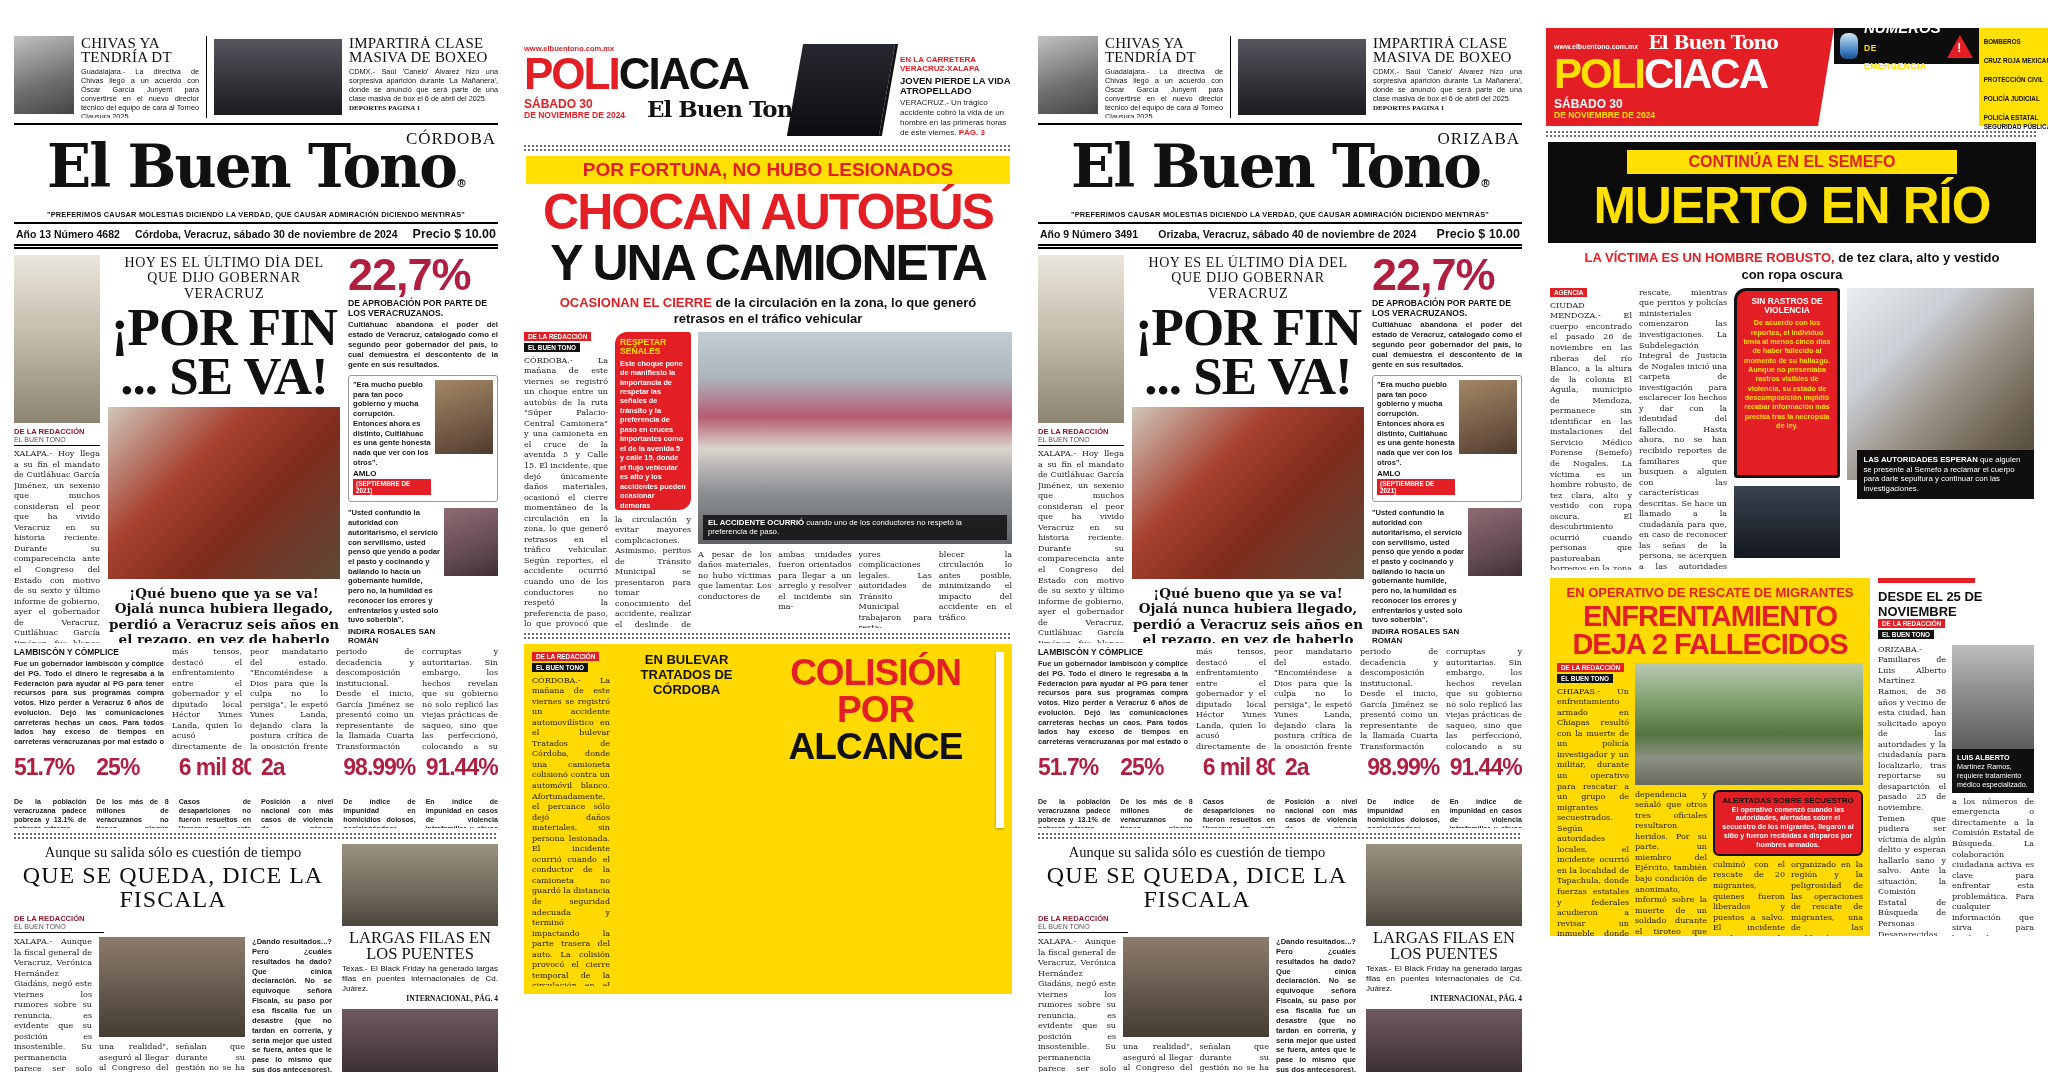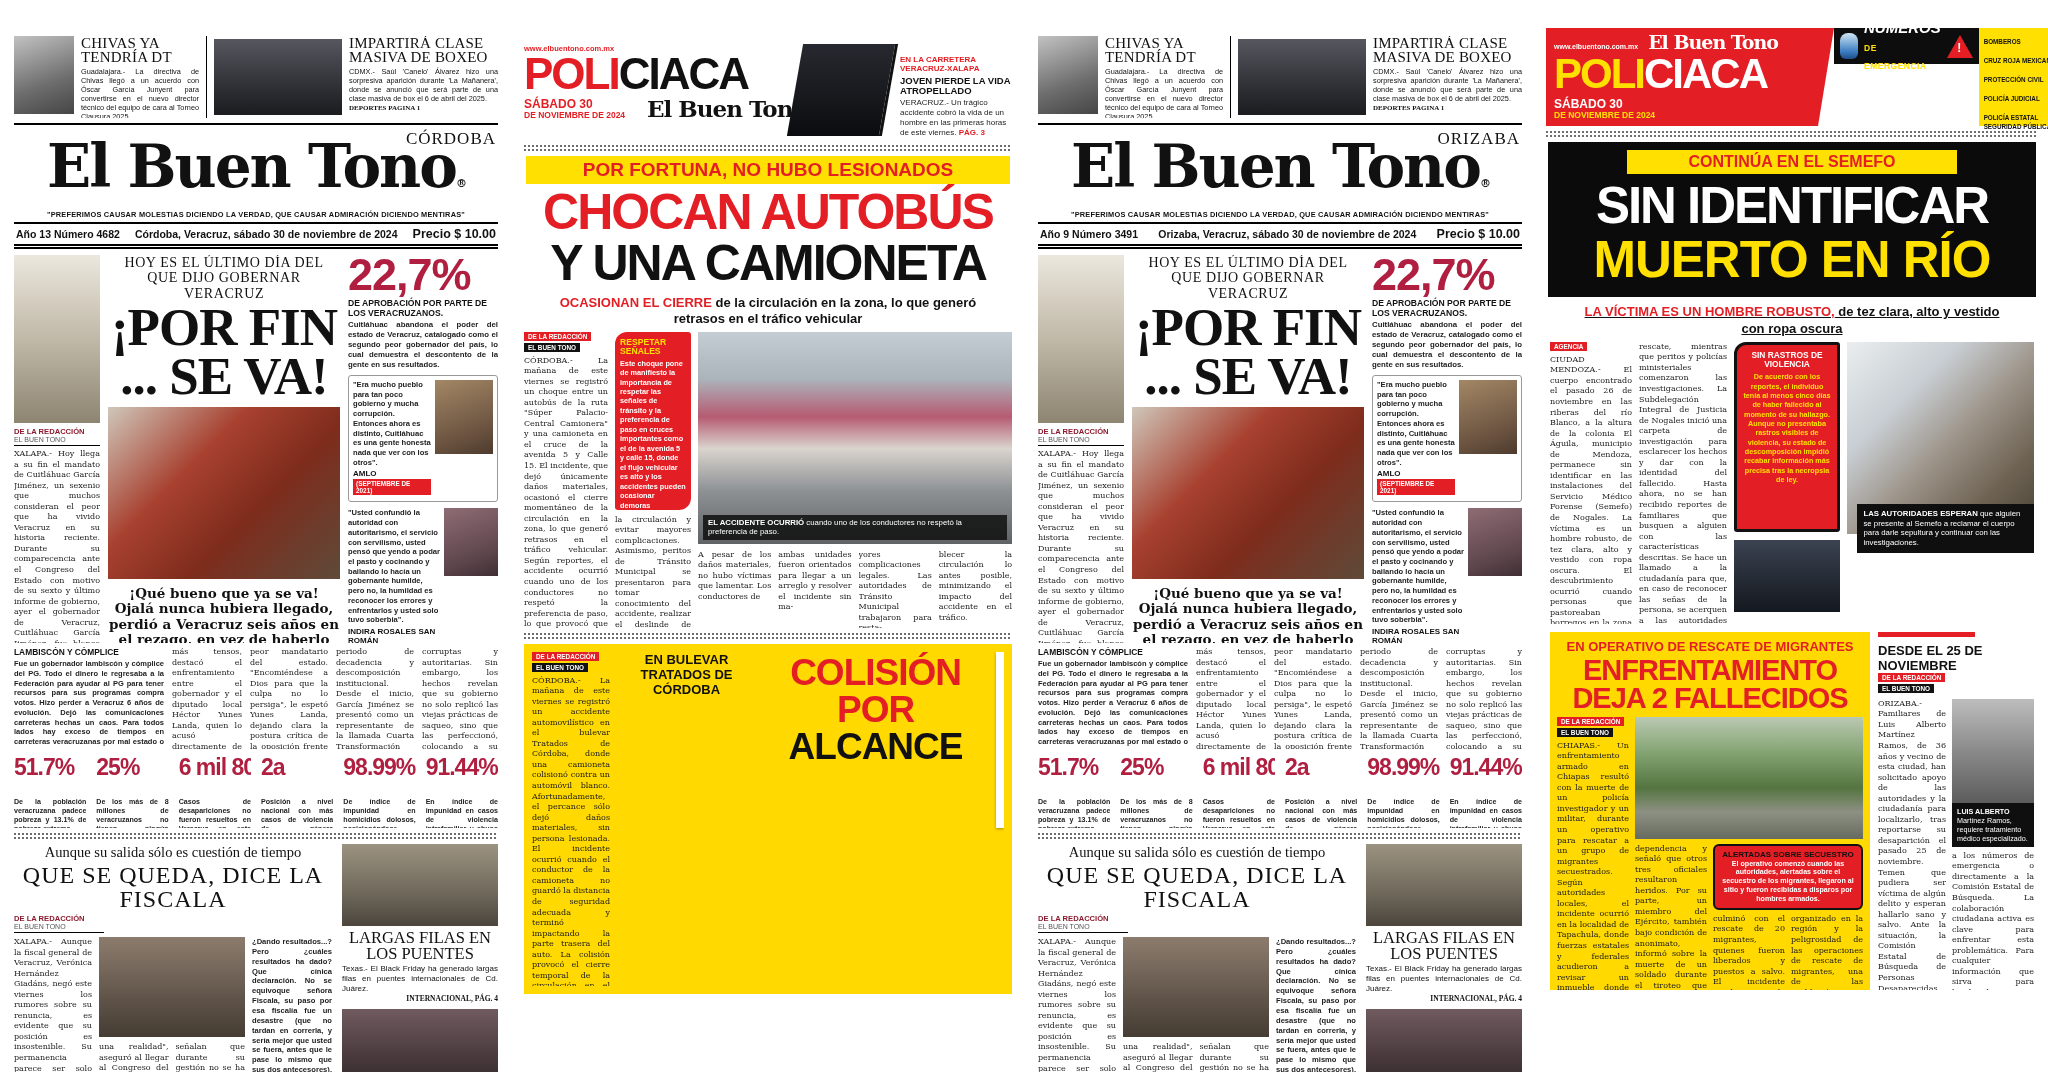--- a/index.html
+++ b/index.html
@@ -180,21 +180,21 @@
   .p4-thead .c0{flex:0 0 82px;}
   .p4-thead .c{flex:1;text-align:center;}
   .p4-row{display:flex;font:bold 6.3px/1.5 "Liberation Sans",sans-serif;}
   .p4-row .lbl{flex:0 0 82px;color:#111;}
   .p4-row .tel{flex:1;color:#e31e24;text-align:center;}
   .p4-black{background:#0b0b0b;margin:5px 2px 0;padding:8px 8px 12px;}
   .p4-banner{background:#ffe000;color:#e31e24;font:bold 16px "Liberation Sans",sans-serif;text-align:center;
              width:70%;margin:0 auto 6px;padding:3px 0;}
   .p4-h1{color:#fff;font:bold 51px/1 "Liberation Sans",sans-serif;text-align:center;letter-spacing:-2px;}
   .p4-h2{color:#ffe000;font:bold 51px/1 "Liberation Sans",sans-serif;text-align:center;letter-spacing:-1px;margin-top:3px;}
-  .p4-sub{text-align:center;font:bold 13px/1.3 "Liberation Sans",sans-serif;margin:7px 26px 0;text-decoration:underline;}
+  .p4-sub{text-align:center;font:bold 13px/1.3 "Liberation Sans",sans-serif;margin:7px 26px 0;}
   .p4-sub .red{color:#e31e24;}
   .p4-story{display:flex;gap:7px;margin:4px 4px 0;height:282px;overflow:hidden;}
   .p4s-c1{width:82px;flex:0 0 auto;display:flex;flex-direction:column;}
   .p4s-c2{width:88px;flex:0 0 auto;}
   .p4s-c3{width:106px;flex:0 0 auto;display:flex;flex-direction:column;}
   .sr-box{background:#e31e24;border:3px solid #111;border-radius:12px 3px 3px 3px;padding:6px 5px;height:190px;box-sizing:border-box;}
   .sr-t{color:#fff;font:bold 8.4px/1.1 "Liberation Sans",sans-serif;text-align:center;}
   .sr-b{color:#ffe000;font:bold 7.2px/1.3 "Liberation Sans",sans-serif;text-align:center;margin-top:3px;}
   .ph-semefo{height:72px;margin-top:8px;}
   .p4s-c4{flex:1;display:flex;flex-direction:column;}
@@ -479,21 +479,21 @@
   </div>
 
   <div class="masthead">
     <span class="edition">ORIZABA</span>
     <div class="ebt-logo"><span>El Buen Tono</span><span class="reg">®</span></div>
   </div>
   <div class="slogan">"PREFERIMOS CAUSAR MOLESTIAS DICIENDO LA VERDAD, QUE CAUSAR ADMIRACIÓN DICIENDO MENTIRAS"</div>
 
   <div class="dateline">
     <span class="dl-issue">Año 9 Número 3491</span>
-    <span class="dl-date">Orizaba, Veracruz, sábado 30 de noviembre de 2024</span>
+    <span class="dl-date">Orizaba, Veracruz, sábado 40 de noviembre de 2024</span>
     <span class="dl-price">Precio $ 10.00</span>
   </div>
 
   <div class="lead">
     <div class="leadA">
       <div class="ph ph-gov"></div>
       <div class="byline">
         <div class="by1">DE LA REDACCIÓN</div>
         <div class="by2">EL BUEN TONO</div>
       </div>
@@ -663,21 +663,20 @@
             <span class="tel">TEL. 713 14 28</span>
             <span class="tel">TEL. 725 00 17</span>
           </div>
         </div>
       </div>
     </div>
     <div class="dotsep"></div>
 
     <div class="p4-black">
       <div class="p4-banner">CONTINÚA EN EL SEMEFO</div>
-      <div class="p4-h1">SIN IDENTIFICAR</div>
       <div class="p4-h2">MUERTO EN RÍO</div>
     </div>
     <div class="p4-sub"><span class="red">LA VÍCTIMA ES UN HOMBRE ROBUSTO,</span><span> de tez clara, alto y vestido con ropa oscura</span></div>
 
     <div class="p4-story">
       <div class="p4s-c1">
         <div class="badges">
           <span class="badge-red">AGENCIA</span>
         </div>
         <div class="bcol">CIUDAD MENDOZA.- El cuerpo encontrado el pasado 26 de noviembre en las riberas del río Blanco, a la altura de la colonia El Águila, municipio de Mendoza, permanece sin identificar en las instalaciones del Servicio Médico Forense (Semefo) de Nogales. La víctima es un hombre robusto, de tez clara, alto y vestido con ropa oscura. El descubrimiento ocurrió cuando personas que pastoreaban borregos en la zona notaron el cuerpo atorado en el afluente y alertaron a las autoridades. Elementos de emergencia y cuerpos policiacos acudieron al lugar para realizar el</div>

